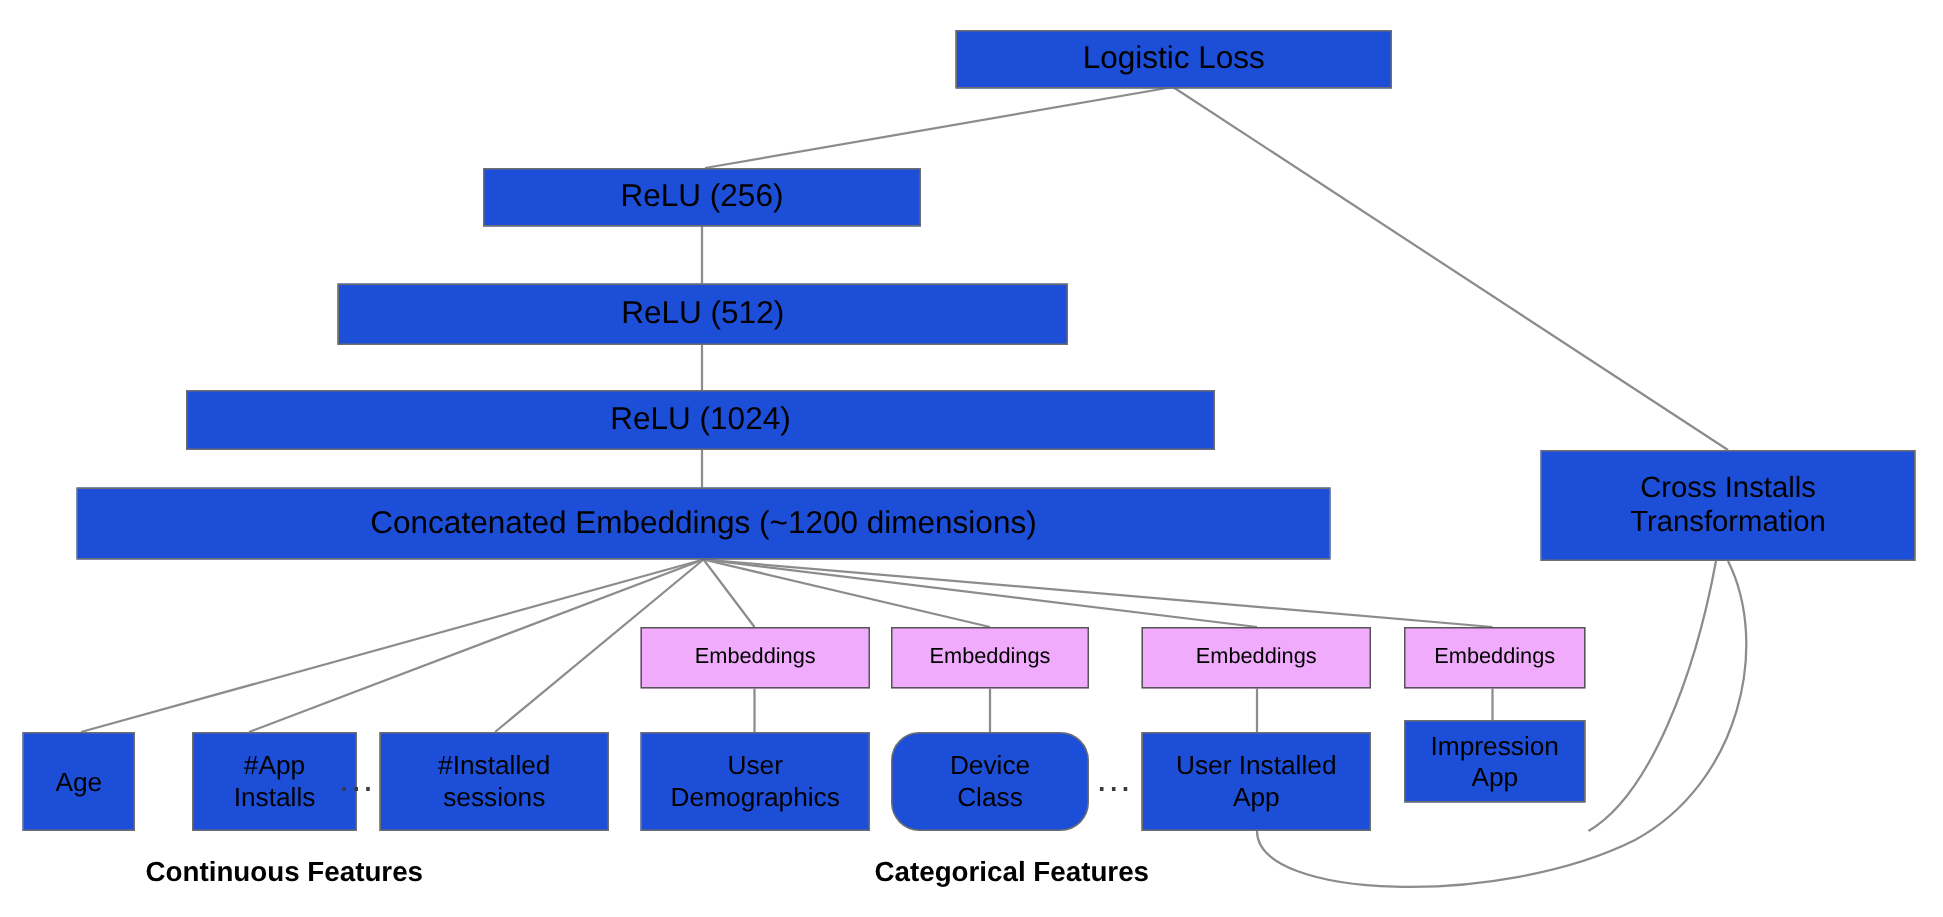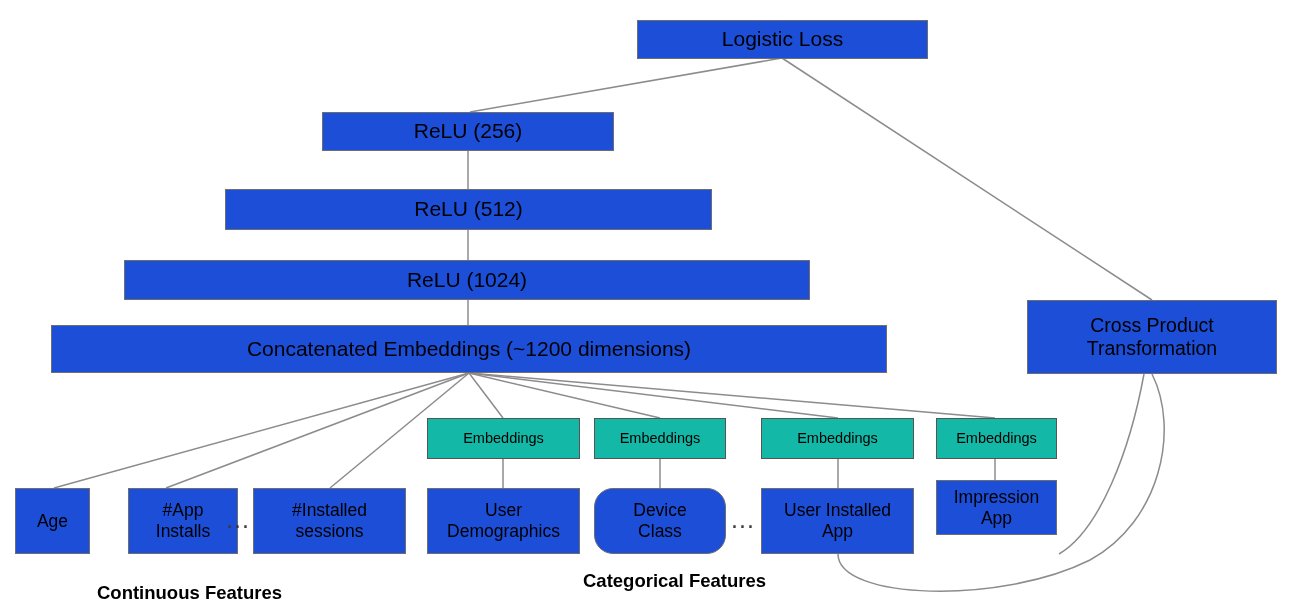--- a/index.html
+++ b/index.html
@@ -14,21 +14,21 @@
     display:flex;
     align-items:center;
     justify-content:center;
     text-align:center;
     color:#000;
     line-height:1.18;
     white-space:pre-line;
     z-index:2;
   }
   .node.emb{
-    background:#14b8a6;
+    background:#f0abfc;
     border:1.6px solid #555555;
     font-size:14.5px;
   }
   .node.big{font-size:21px;}
   .node.mid{font-size:19.5px;}
   .node.leaf{font-size:17.5px;}
   .ellipsis{
     position:absolute;
     font-size:25px;
     color:#3a3a3a;
@@ -86,21 +86,21 @@
   <div class="node big" style="left:637px; top:20px; width:291px; height:39px;">Logistic Loss</div>
 
   <div class="node big" style="left:322px; top:112px; width:292px; height:39px;">ReLU (256)</div>
 
   <div class="node big" style="left:225px; top:189px; width:487px; height:41px;">ReLU (512)</div>
 
   <div class="node big" style="left:124px; top:260px; width:686px; height:40px;">ReLU (1024)</div>
 
   <div class="node big" style="left:51px; top:325px; width:836px; height:48px;">Concatenated Embeddings (~1200 dimensions)</div>
 
-  <div class="node mid" style="left:1027px; top:300px; width:250px; height:74px;">Cross Product
+  <div class="node mid" style="left:1027px; top:300px; width:250px; height:74px;">Cross Installs
 Transformation</div>
 
   <div class="node emb" style="left:427px; top:418px; width:153px; height:41px;">Embeddings</div>
   <div class="node emb" style="left:594px; top:418px; width:132px; height:41px;">Embeddings</div>
   <div class="node emb" style="left:761px; top:418px; width:153px; height:41px;">Embeddings</div>
   <div class="node emb" style="left:936px; top:418px; width:121px; height:41px;">Embeddings</div>
 
   <div class="node leaf" style="left:15px; top:488px; width:75px; height:66px;">Age</div>
   <div class="node leaf" style="left:128px; top:488px; width:110px; height:66px;">#App
 Installs</div>
@@ -111,16 +111,16 @@
   <div class="node leaf" style="left:427px; top:488px; width:153px; height:66px;">User
 Demographics</div>
   <div class="node leaf" style="left:594px; top:488px; width:132px; height:66px;border-radius:19px;">Device
 Class</div>
   <div class="ellipsis" style="left:731px; top:505px;">...</div>
   <div class="node leaf" style="left:761px; top:488px; width:153px; height:66px;">User Installed
 App</div>
   <div class="node leaf" style="left:936px; top:480px; width:121px; height:55px;">Impression
 App</div>
 
-  <div class="grouplabel" style="left:97px; top:582px;">Continuous Features</div>
+  <div class="grouplabel" style="left:97px; top:570px;">Continuous Features</div>
   <div class="grouplabel" style="left:583px; top:570px;">Categorical Features</div>
 
 </div>
 
 </body></html>

